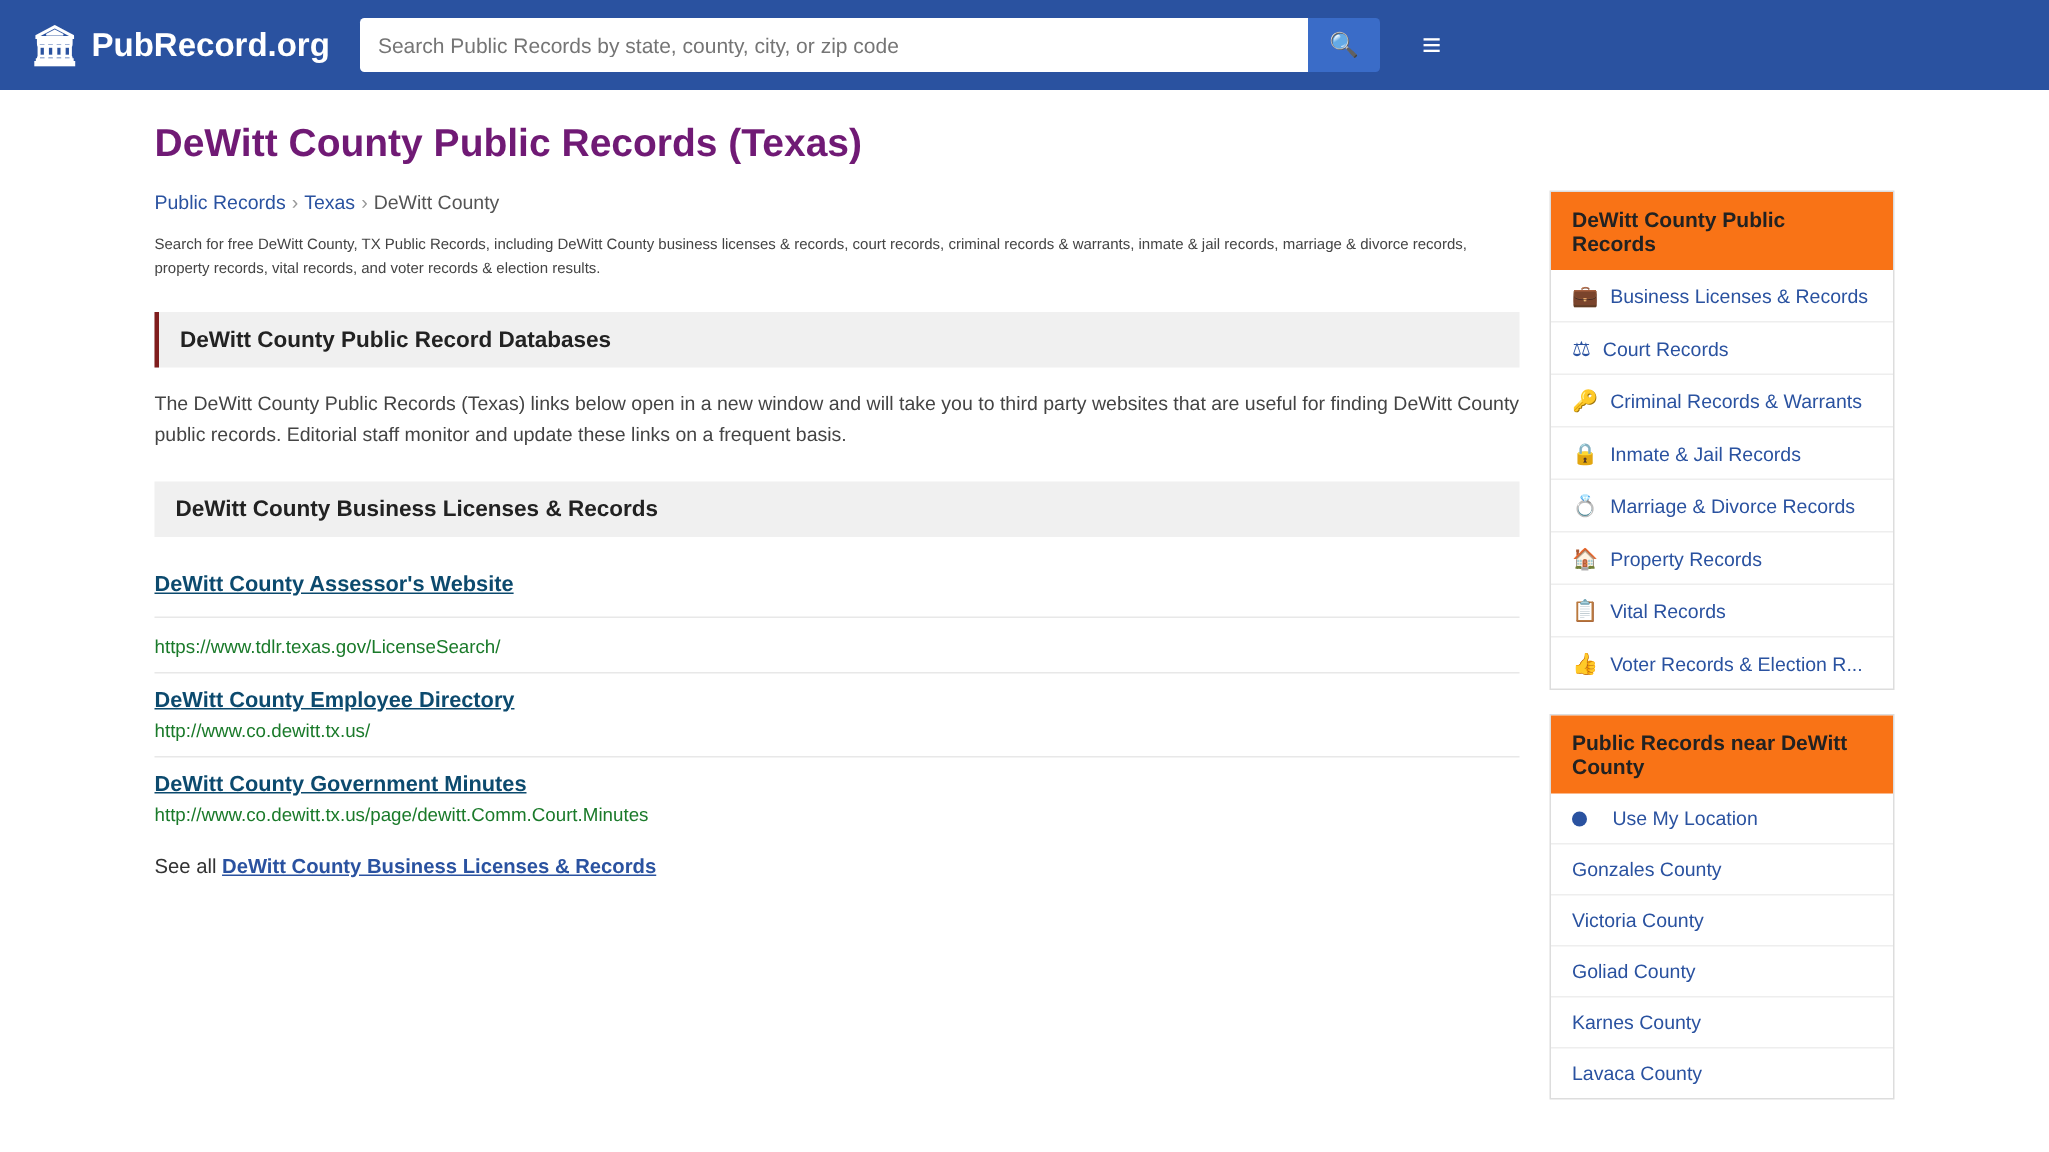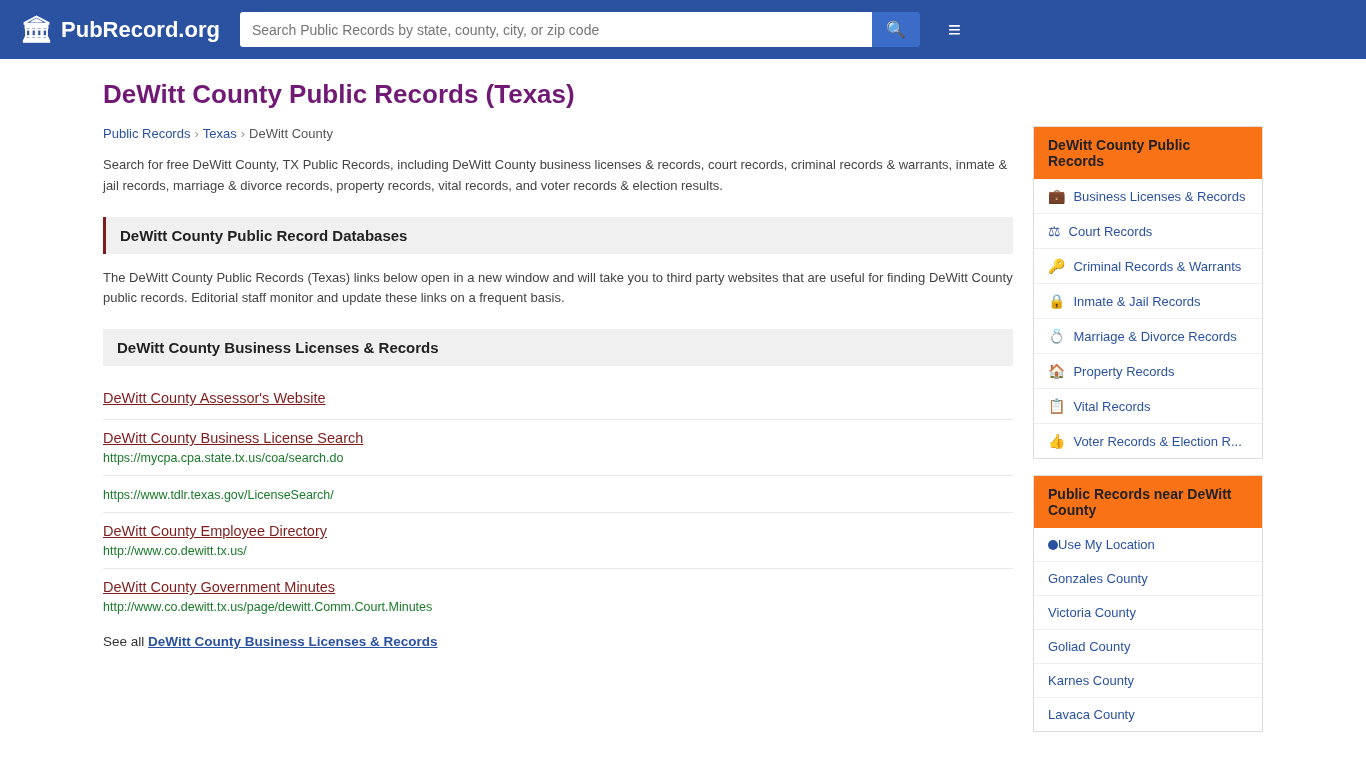--- a/index.html
+++ b/index.html
@@ -92,21 +92,21 @@
       gap: 4px;
     }
     .breadcrumb a {
       color: #2a52a0;
       text-decoration: none;
     }
     .breadcrumb-sep { color: #999; }
 
     
     .description {
-      font-size: 13px;
+      font-size: 10px;
       line-height: 1.6;
       color: #444;
       margin-bottom: 20px;
     }
 
     
     .section-header {
       background: #f0f0f0;
       padding: 10px 14px;
       font-size: 15px;
@@ -135,22 +135,22 @@
     }
 
     
     .db-entry {
       border-bottom: 1px solid #e8e8e8;
       padding: 10px 0;
     }
     .db-entry:last-of-type { border-bottom: none; }
     .db-entry-title {
       font-size: 14.5px;
-      font-weight: normal;
-      color: #7f1d1d;
+      font-weight: bold;
+      color: #0c4a6e;
       text-decoration: underline;
       cursor: pointer;
       display: block;
       margin-bottom: 3px;
     }
     .db-entry-url {
       font-size: 12.5px;
       color: #1a7a2a;
       text-decoration: none;
       cursor: pointer;
@@ -214,21 +214,21 @@
       display: block;
       padding: 9px 14px;
       font-size: 13px;
       color: #2a52a0;
       text-decoration: none;
       cursor: pointer;
     }
     .use-location-item a {
       display: flex !important;
       align-items: center;
-      gap: 0;
+      gap: 17px;
     }
     .location-dot {
       width: 10px;
       height: 10px;
       background: #2a52a0;
       border-radius: 50%;
       display: inline-block;
       flex-shrink: 0;
     }
   </style>
@@ -274,24 +274,20 @@
       <p class="sub-description">The DeWitt County Public Records (Texas) links below open in a new window and will take you to third party websites that are useful for finding DeWitt County public records. Editorial staff monitor and update these links on a frequent basis.</p>
 
       <div class="record-section-header">DeWitt County Business Licenses &amp; Records</div>
 
       <div>
 
         <div class="db-entry">
           <a class="db-entry-title">DeWitt County Assessor's Website</a>
         </div>
 
-        <div class="db-entry">
-          <a class="db-entry-title">DeWitt County Business License Search</a>
-          <a class="db-entry-url">https://mycpa.cpa.state.tx.us/coa/search.do</a>
-        </div>
 
         <div class="db-entry">
           <a class="db-entry-url">https://www.tdlr.texas.gov/LicenseSearch/</a>
         </div>
 
         <div class="db-entry">
           <a class="db-entry-title">DeWitt County Employee Directory</a>
           <a class="db-entry-url">http://www.co.dewitt.tx.us/</a>
         </div>
 

